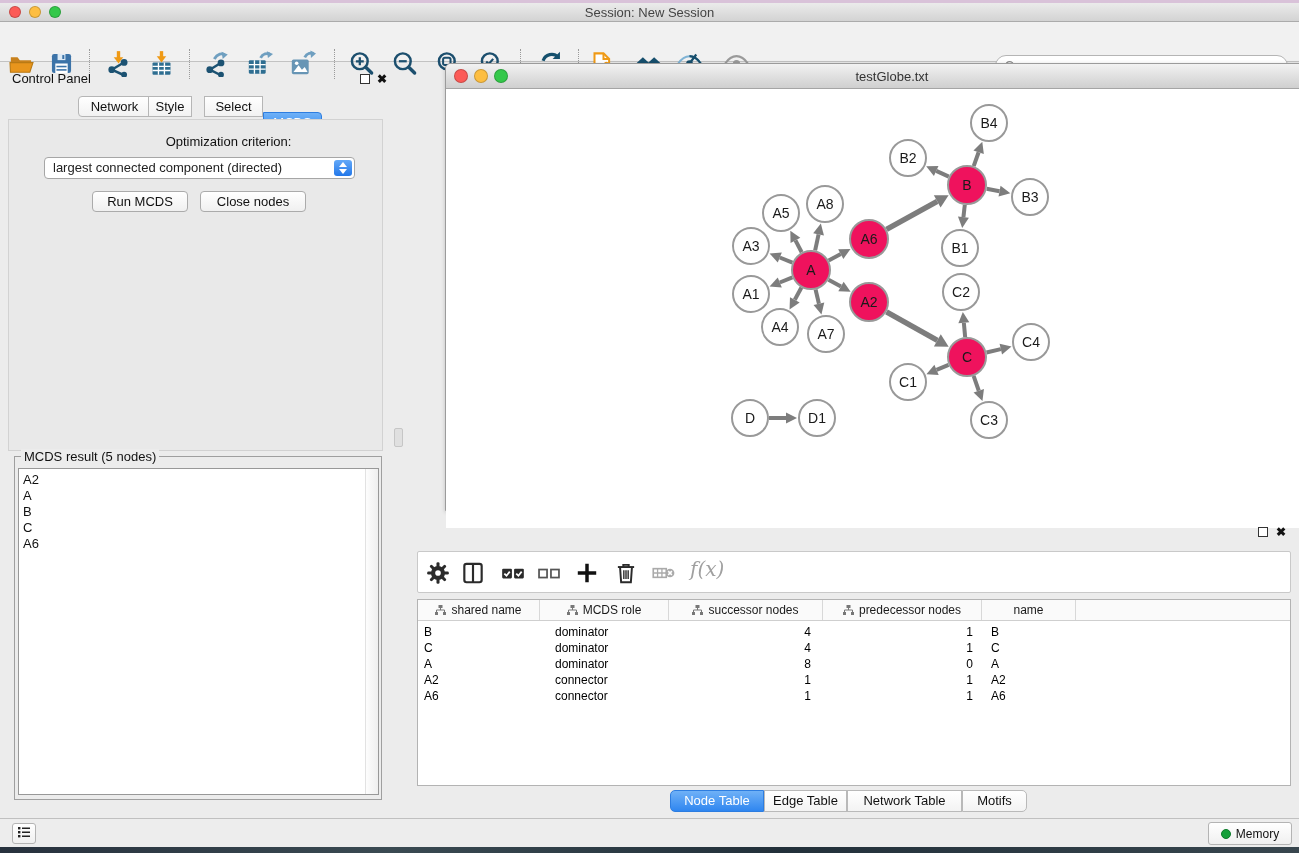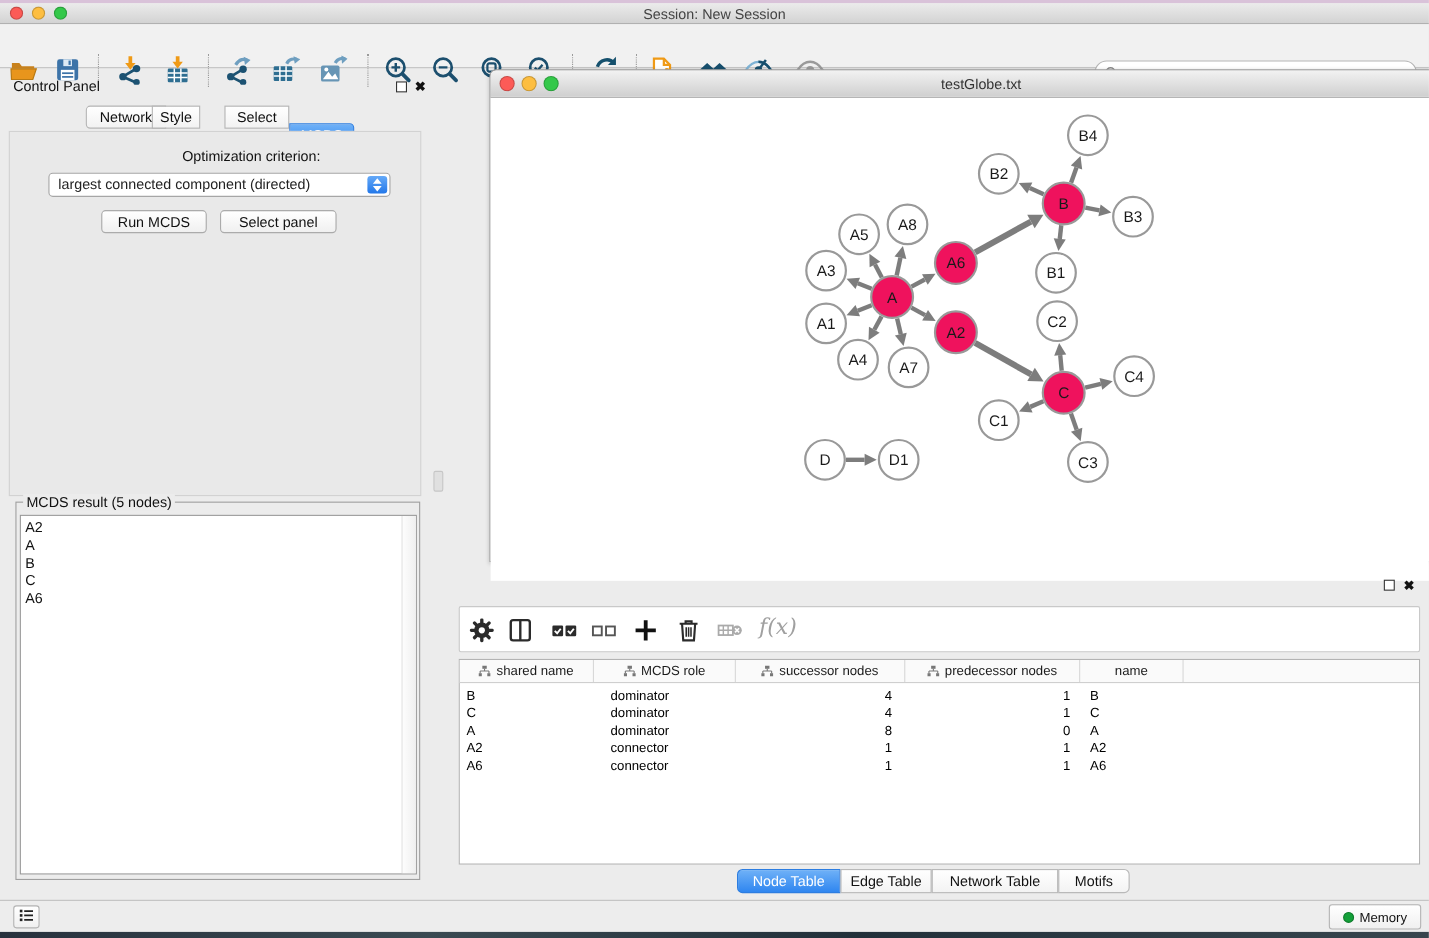--- a/index.html
+++ b/index.html
@@ -232,32 +232,32 @@
     </svg>
     <input placeholder="" style="">
   </div>
 </div>
 
 <div class="abs cp-title">Control Panel</div>
 <span class="panel-float" style="left:360px; top:74px"></span>
 <span class="panel-close" style="left:377px; top:72px">✖</span>
 
 <span class="tab first" style="left:78px; width:73px">Network</span>
-<span class="tab" style="left:138px; width:44px">Style</span>
+<span class="tab" style="left:148px; width:44px">Style</span>
 <span class="tab" style="left:204px; width:59px">Select</span>
 <span class="tab last selected" style="left:263px; width:59px">MCDS</span>
 
 <div class="abs cp-body"></div>
 <div class="abs opt-label">Optimization criterion:</div>
 <div class="abs combo">
   <span>largest connected component (directed)</span>
   <span class="combo-step"></span>
 </div>
 <button class="pbtn" style="left:92px; width:96px">Run MCDS</button>
-<button class="pbtn" style="left:200px; width:106px">Select panel</button>
+<button class="pbtn" style="left:200px; width:106px">Close nodes</button>
 
 <div class="abs groupbox">
   <span class="groupbox-title">MCDS result (5 nodes)</span>
   <div class="mcds-list">
     <div style="padding-top:3px" id="mcds-items">
         <div class="mcds-item">A2</div>
         <div class="mcds-item">A</div>
         <div class="mcds-item">B</div>
         <div class="mcds-item">C</div>
         <div class="mcds-item">A6</div>

